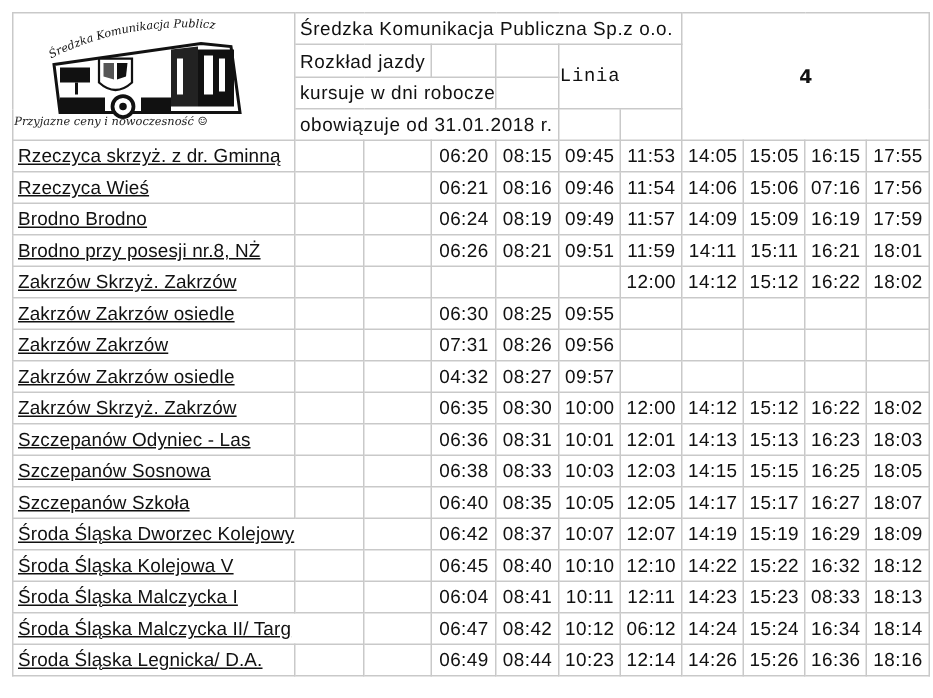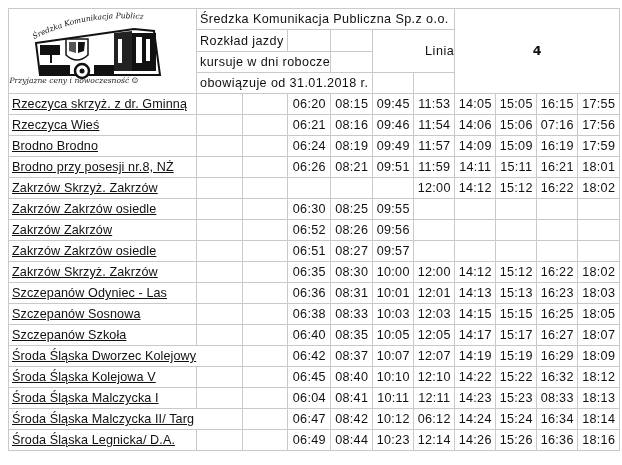--- a/index.html
+++ b/index.html
@@ -6,21 +6,21 @@
     body { width:622px; height:465px; position:relative; overflow:hidden;
            font-family:"Liberation Sans", "DejaVu Sans", sans-serif; color:#111; }
     .page { position:absolute; left:8px; top:8px; }
     table.grid { border-collapse:collapse; table-layout:fixed; }
     table.grid td { border:1px solid #c9c9c9; padding:0; height:20px; overflow:hidden;
                     white-space:nowrap; font-size:12.6px; line-height:20px; }
     td.stop { padding-left:3px !important; letter-spacing:0.1px;text-decoration:underline; }
     td.t { text-align:center; font-size:12.8px; letter-spacing:0.3px; }
     td.hdr { font-size:14px; padding-left:3px !important; letter-spacing:0.4px; }
     td.logo { border:1px solid #c9c9c9; padding:0; vertical-align:middle; text-align:center; }
-    td.linia { font-size:29px; text-align:right; line-height:30px; letter-spacing:0.5px; }
+    td.linia { font-size:29px; text-align:left; line-height:30px; letter-spacing:0.5px;font-family:Liberation Mono, monospace; }
     td.num { font-size:50px; font-weight:bold; text-align:center; font-family:"DejaVu Sans", sans-serif; }
     .logo-wrap { position:relative; width:186px; height:84px; margin:0 auto; }
     .logo-wrap svg { position:absolute; left:4px; top:0; }
     .slogan { position:absolute; left:0; right:0; bottom:2px; font-family:"DejaVu Serif", serif;
               font-style:italic; font-size:7.6px; text-align:left; color:#222; }
   </style>
 </head>
 <body>
 
 <div class="page">
@@ -166,34 +166,34 @@
           <td class="t"></td>
           <td class="t"></td>
           <td class="t"></td>
           <td class="t"></td>
           <td class="t"></td>
         </tr>
         <tr>
           <td class="stop">Zakrzów Zakrzów</td>
           <td></td>
           <td></td>
-          <td class="t">06:52</td>
+          <td class="t">07:31</td>
           <td class="t">08:26</td>
           <td class="t">09:56</td>
           <td class="t"></td>
           <td class="t"></td>
           <td class="t"></td>
           <td class="t"></td>
           <td class="t"></td>
         </tr>
         <tr>
           <td class="stop">Zakrzów Zakrzów osiedle</td>
           <td></td>
           <td></td>
-          <td class="t">06:51</td>
+          <td class="t">04:32</td>
           <td class="t">08:27</td>
           <td class="t">09:57</td>
           <td class="t"></td>
           <td class="t"></td>
           <td class="t"></td>
           <td class="t"></td>
           <td class="t"></td>
         </tr>
         <tr>
           <td class="stop">Zakrzów Skrzyż. Zakrzów</td>

